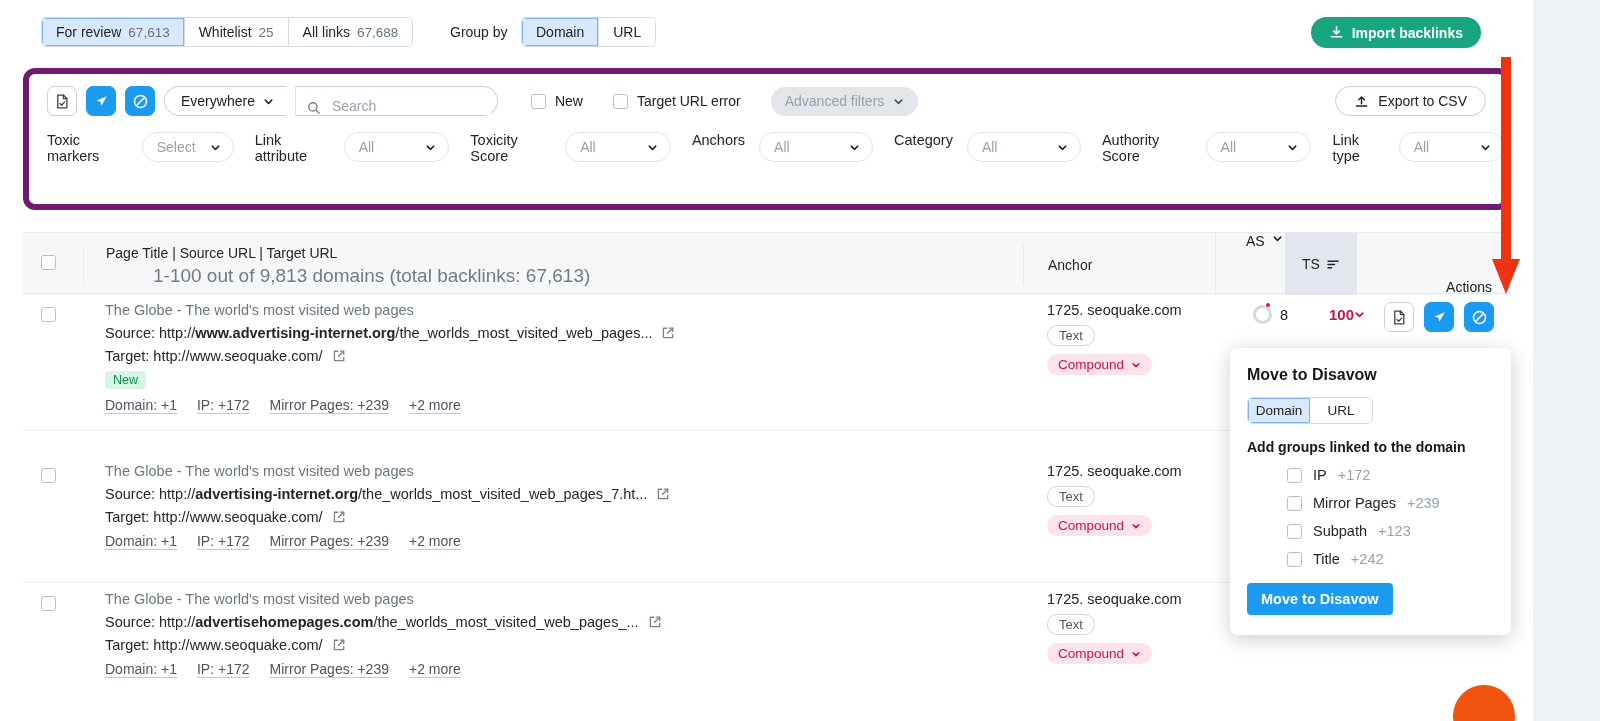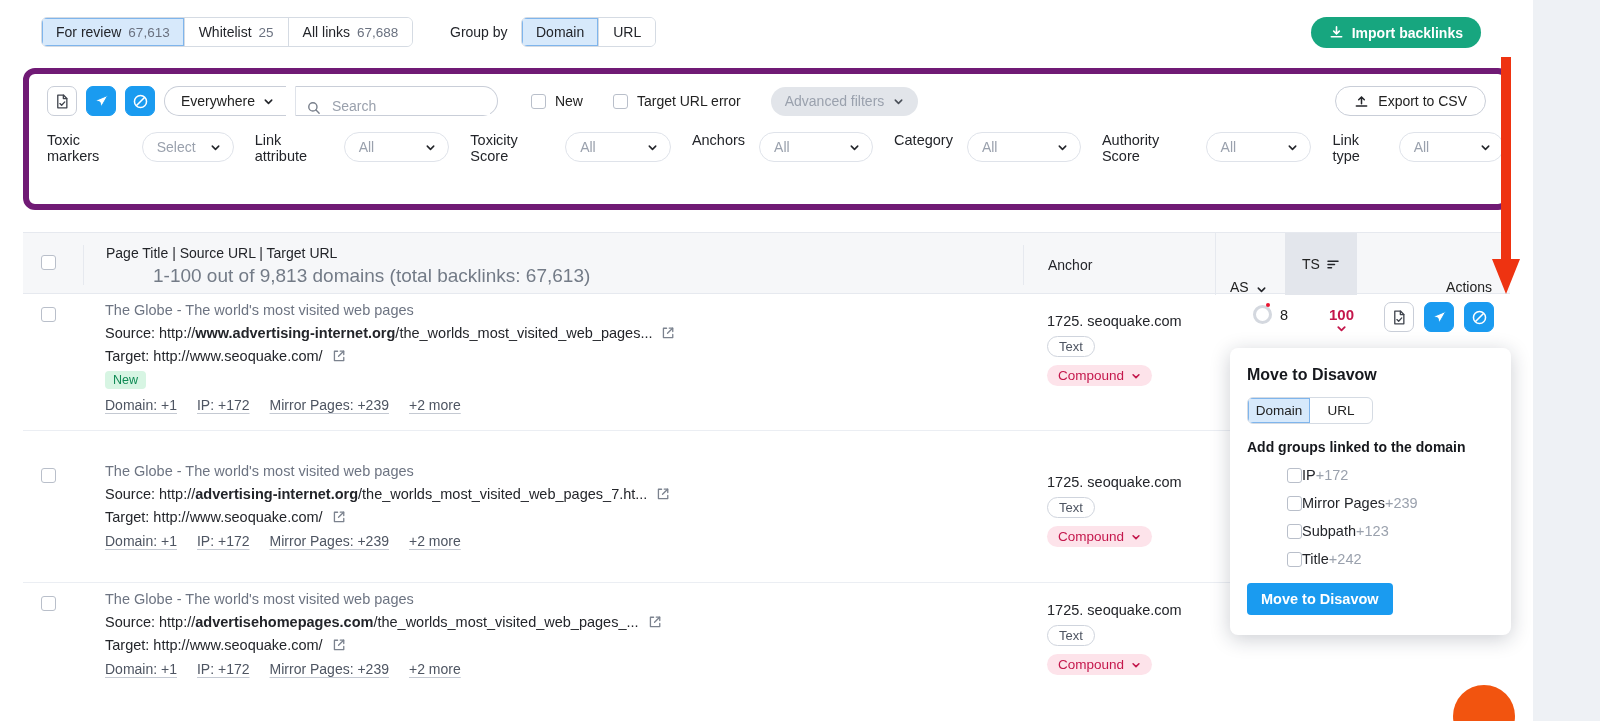--- a/index.html
+++ b/index.html
@@ -62,57 +62,57 @@
 
   
   .thead { position:absolute; left:23px; top:232px; width:1487px; height:62px; background:#f6f7f9;
            border-top:1px solid #e6e9ef; border-bottom:1px solid #e6e9ef; }
   .th-check { position:absolute; left:18px; top:22px; }
   .th-main { position:absolute; left:60px; top:12px; padding-left:22px; border-left:1px solid #e6e9ef; height:40px; }
   .th-title { font-size:14px; color:#23252a; }
   .th-sub { font-size:19px; color:#737b87; margin-top:4px;margin-left:47px; }
   .th-anchor { position:absolute; left:1000px; top:12px; height:40px; border-left:1px solid #e6e9ef; padding-left:24px;
                font-size:14px; color:#23252a; display:flex; align-items:center; }
-  .th-as { position:absolute; left:1192px; top:0; height:62px; display:flex; align-items:flex-end; gap:7px;
-           padding-left:14px; font-size:14px; border-left:1px solid #e6e9ef; width:70px; cursor:pointer;}
+  .th-as { position:absolute; left:1192px; top:0; height:62px; display:flex; align-items:flex-start; gap:7px;
+           padding-left:30px; font-size:14px; border-left:1px solid #e6e9ef; width:70px; cursor:pointer;}
   .th-ts { position:absolute; left:1262px; top:0; height:62px; width:72px; background:#e3e6ec;
            display:flex; align-items:center; gap:7px; padding-left:17px; font-size:14px; cursor:pointer; }
   .th-actions { position:absolute; right:18px; top:0; height:62px; display:flex; align-items:flex-end; font-size:14px; }
 
   .row { position:absolute; left:23px; width:1487px; border-bottom:1px solid #ebeef3; }
   .row-check { position:absolute; left:18px; top:13px; }
   .row-body { position:absolute; left:82px; top:8px; }
   .r-title { font-size:14.5px; color:#6d7482; margin-bottom:7px; }
   .r-url { font-size:14.5px; color:#23252a; margin-bottom:7px; display:flex; align-items:center; gap:9px; }
   .r-url b { font-weight:bold; }
   .newbadge { display:inline-block; background:#d7f5e3; color:#0f8a54; font-size:12.5px; border-radius:4px;
               padding:2px 8px; margin-bottom:6px; }
   .r-links { display:flex; gap:20px; font-size:14px; color:#4e5562; margin-top:2px; }
   .r-links span { text-decoration:underline; text-decoration-color:#c4c9d2; text-underline-offset:3px; cursor:pointer; }
-  .r-anchor { position:absolute; left:1024px; top:8px;margin-top:11px; }
+  .r-anchor { position:absolute; left:1024px; top:8px; }
   .a-dom { font-size:14.5px; color:#23252a; margin-bottom:7px; }
   .tag-text { display:inline-block; border:1px solid #cfd4dd; border-radius:11px; padding:2px 11px; font-size:13px; color:#4e5562; }
   .tag-comp { display:inline-flex; align-items:center; gap:7px; background:#fde3ea; color:#c4174c; border-radius:11px;
               padding:3px 11px; font-size:13.5px; margin-top:8px; cursor:pointer; }
   .r-as { position:absolute; left:1230px; top:11px; display:flex; align-items:center; gap:8px; font-size:14.5px; }
   .gauge { position:relative; width:19px; height:19px; border-radius:50%; border:3px solid #d4d8df; }
   .gauge .dot { position:absolute; width:4.5px; height:4.5px; border-radius:50%; background:#e8132f; top:-5.5px; right:-1px; }
   .r-ts { position:absolute; left:1306px; top:12px; display:flex; align-items:center; 
-          font-size:15px; color:#c4174c; font-weight:bold; cursor:pointer;flex-direction:column; }
+          font-size:15px; color:#c4174c; font-weight:bold; cursor:pointer; }
   .r-actions { position:absolute; right:16px; top:8px; display:flex; gap:10px; }
 
   
   .popup { position:absolute; left:1230px; top:348px; width:281px; background:#fff; border-radius:8px;
            box-shadow:0 4px 20px rgba(24,34,56,.22); padding:18px 17px 20px 17px; z-index:30; }
   .pop-title { font-size:16px; font-weight:bold; color:#16181d; margin-bottom:13px; }
   .pop-seg { display:flex; border:1px solid #d5dbe3; border-radius:6px; overflow:hidden; width:126px; height:27px; margin-bottom:15px; }
   .pop-seg div { flex:1; display:flex; align-items:center; justify-content:center; font-size:13.5px; cursor:pointer; }
   .pop-seg .on { background:#d7e9fb; box-shadow: inset 0 0 0 1px #7fb5ec; }
   .pop-sub { font-size:14px; font-weight:bold; color:#16181d; margin-bottom:12px; }
-  .pop-opt { display:flex; align-items:center; margin-bottom:12px; font-size:14.5px; color:#23252a; cursor:pointer;padding-left:40px; }
+  .pop-opt { display:flex; align-items:center; gap:11px; margin-bottom:12px; font-size:14.5px; color:#23252a; cursor:pointer;padding-left:40px; }
   .pop-opt .plus { color:#9aa1ad; }
   .pop-btn { background:#1a9bf0; color:#fff; border:none; border-radius:4px; padding:8px 14px; font-size:14.5px;
              font-weight:bold; cursor:pointer; font-family:inherit; margin-top:4px; }
 
   
   .arrow { position:absolute; left:1491px; top:57px; width:30px; height:238px; z-index:40; pointer-events:none; }
   .chat-bubble { position:absolute; right:18px; bottom:-26px; width:62px; height:62px; border-radius:50%;
                  background:#f2540f; z-index:25; }
   svg { display:block; }
 </style>

